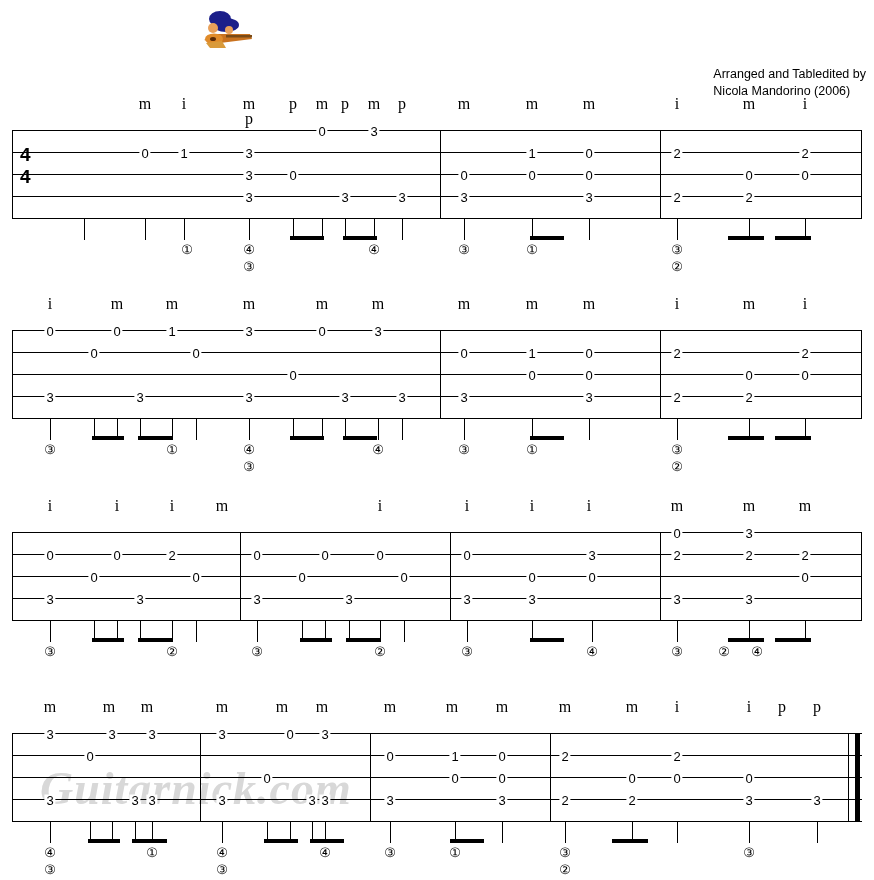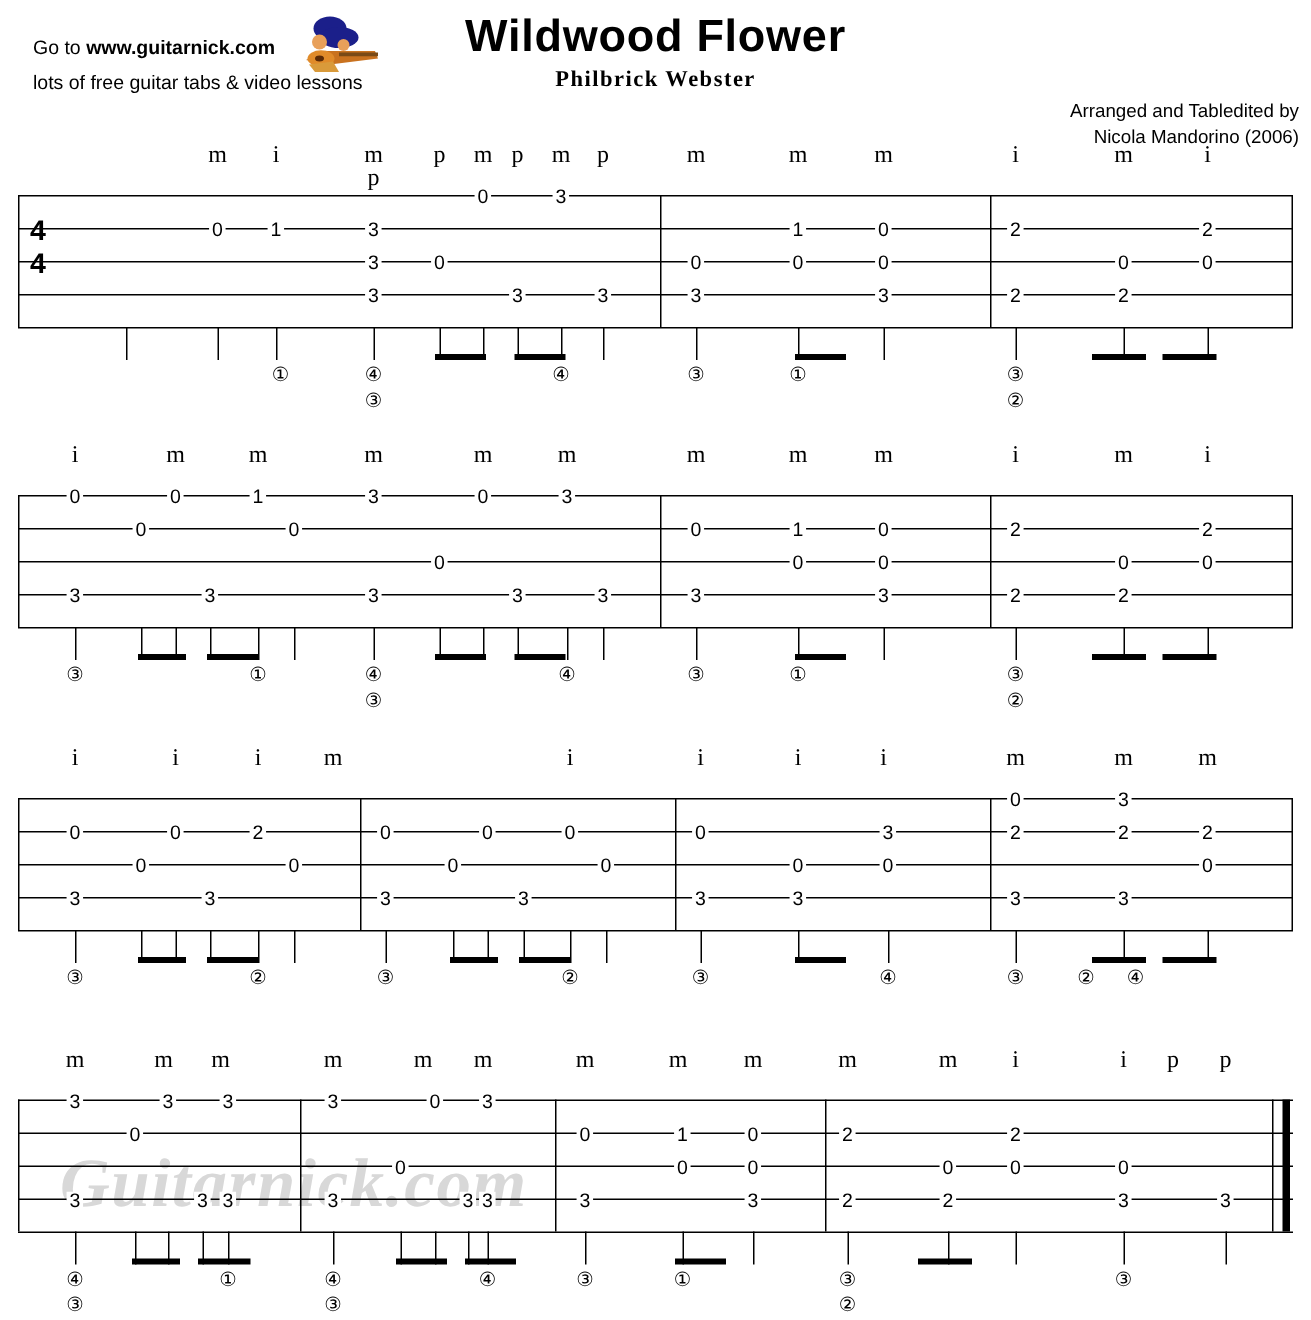--- a/index.html
+++ b/index.html
@@ -11,21 +11,21 @@
     position:relative;
     overflow:hidden;
   }
   .header{position:relative;height:110px;}
   .promo{position:absolute;left:22px;top:24px;font-family:"Liberation Sans",sans-serif;font-size:13px;}
   .promo .line2{margin-top:8px;}
   .promo .site{font-weight:bold;}
   .logo{position:absolute;left:196px;top:10px;width:64px;height:44px;}
   .title{position:absolute;left:0;right:0;top:8px;text-align:center;font-size:30px;font-weight:bold;font-family:"Liberation Sans",sans-serif;letter-spacing:0.5px;}
   .subtitle{position:absolute;left:0;right:0;top:45px;text-align:center;font-size:15px;font-weight:bold;font-family:"Liberation Serif",serif;letter-spacing:1px;}
-  .credit{position:absolute;right:8px;top:66px;text-align:right;font-family:"Liberation Sans",sans-serif;font-size:12.5px;line-height:1.35;}
+  .credit{position:absolute;right:8px;top:66px;text-align:left;font-family:"Liberation Sans",sans-serif;font-size:12.5px;line-height:1.35;}
   .staff{position:absolute;left:12px;top:0;width:850px;height:82px;}
   .sline{position:absolute;left:0;width:850px;height:1px;background:#000;}
   .barline{position:absolute;width:1px;background:#000;top:0;height:82px;}
   .endbar-thin{position:absolute;width:1px;background:#000;top:0;height:82px;}
   .endbar-thick{position:absolute;width:5px;background:#000;top:0;height:82px;}
   .fing{position:absolute;transform:translateX(-50%);}
 
   .note{position:absolute;transform:translate(-50%,-50%);font-family:"Liberation Sans",sans-serif;font-size:13px;background:#fff;padding:0 2px;line-height:11px;}
 
   .stem{position:absolute;width:1.4px;background:#000;}
@@ -34,43 +34,35 @@
   .circled{position:absolute;transform:translateX(-50%);font-family:"Liberation Serif",serif;font-size:13px;}
 
   .timesig{position:absolute;font-family:"Liberation Sans",sans-serif;font-weight:bold;font-size:19px;left:20px;}
 
   .watermark{position:absolute;left:40px;top:762px;font-family:"Liberation Serif",serif;font-size:46px;font-style:italic;color:#d8d8d8;font-weight:bold;letter-spacing:1px;pointer-events:none;}
 </style>
 </head>
 <body>
 
 <div class="header">
-  <div class="promo">
-    <div>
-      <span>Go to </span><span class="site">www.guitarnick.com</span>
-    </div>
-    <div class="line2">lots of free guitar tabs &amp; video lessons</div>
-  </div>
 
   <div class="logo">
     <svg width="64" height="44" viewBox="0 0 64 44">
       <ellipse cx="24" cy="9" rx="11" ry="8" fill="#1b1f8a"></ellipse>
       <ellipse cx="30" cy="15" rx="13" ry="7" fill="#1b1f8a"></ellipse>
       <circle cx="17" cy="18" r="5" fill="#e8a05a"></circle>
       <path d="M8 30 L20 24 L54 24 L56 29 L24 33 Z" fill="#c9721f"></path>
       <ellipse cx="18" cy="29" rx="9" ry="5.5" fill="#e08b2a"></ellipse>
       <ellipse cx="17" cy="29" rx="3" ry="2" fill="#5a2a06"></ellipse>
       <rect x="30" y="25" width="26" height="2.5" fill="#7a4a16"></rect>
       <path d="M10 33 L26 31 L30 38 L14 38 Z" fill="#d99a3a"></path>
       <circle cx="33" cy="20" r="4" fill="#e8a05a"></circle>
     </svg>
   </div>
 
-  <div class="title">Wildwood Flower</div>
-  <div class="subtitle">Philbrick Webster</div>
   <div class="credit">
     <div>Arranged and Tabledited by</div>
     <div>Nicola Mandorino (2006)</div>
   </div>
 </div>
 
 <div class="watermark">Guitarnick.com</div>
 
 <div id="systems-root">
     <div class="fing" style="left: 145px; top: 95px; position: absolute;">m</div>

